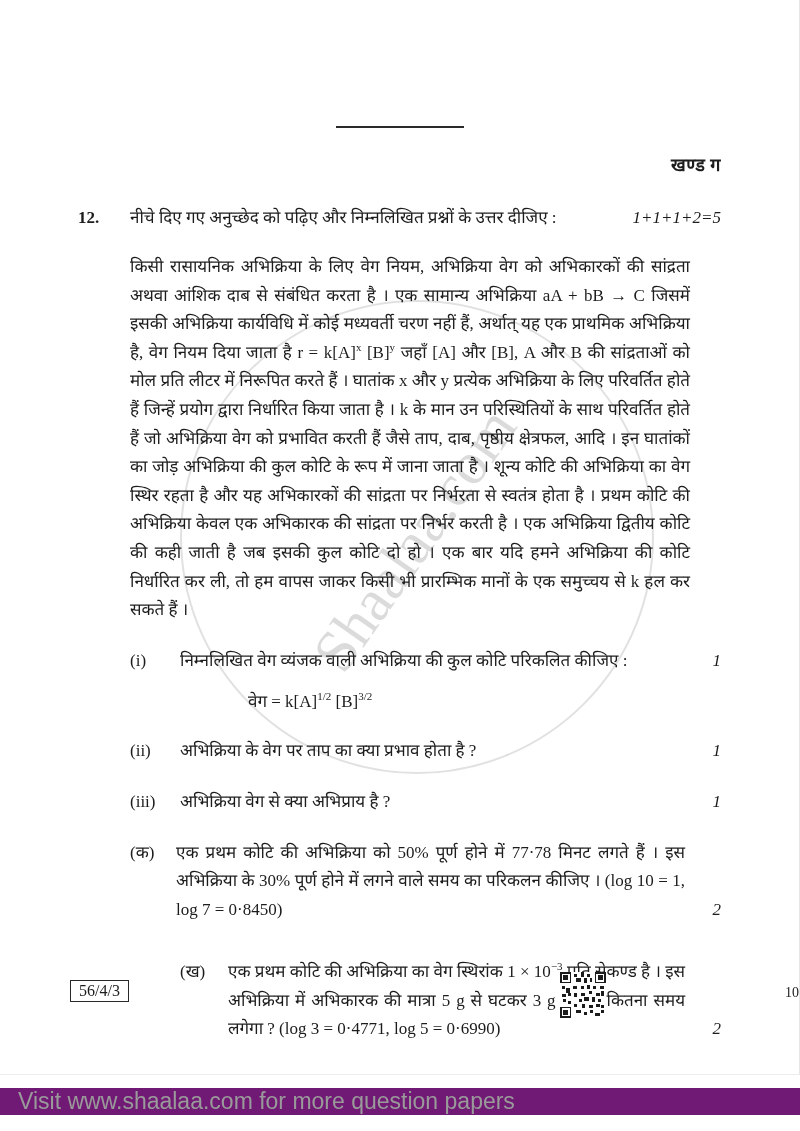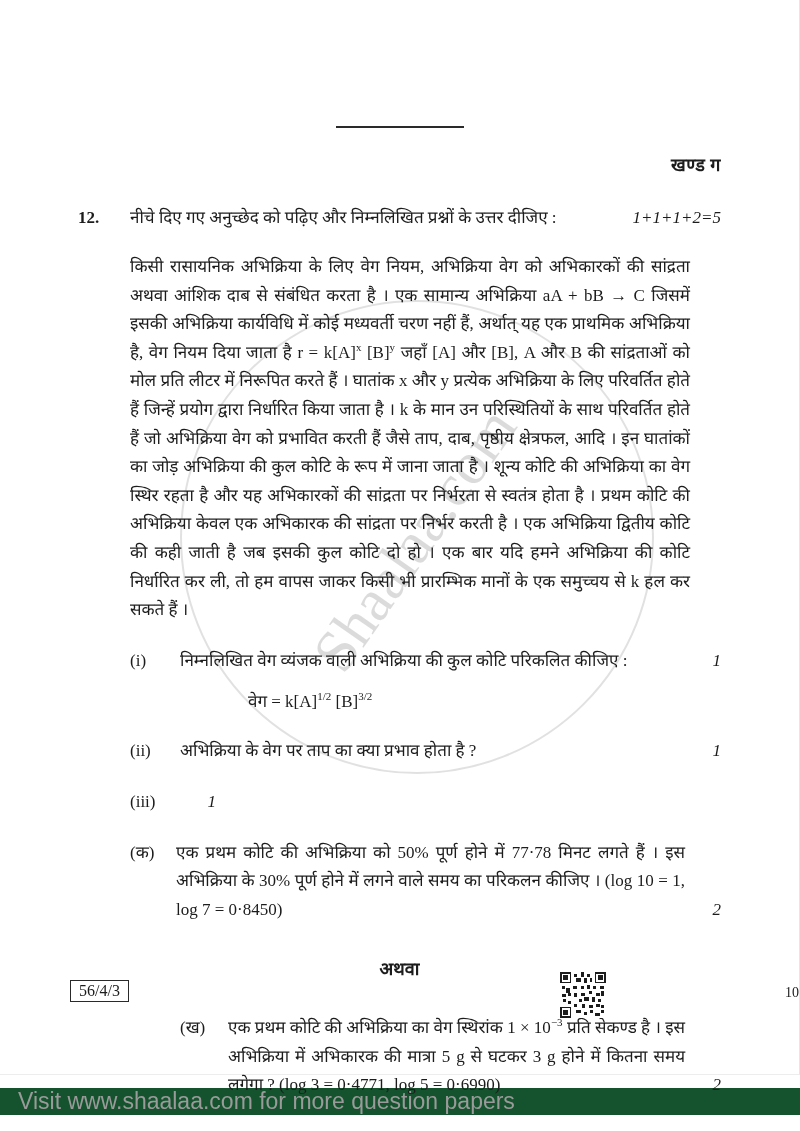--- a/index.html
+++ b/index.html
@@ -59,21 +59,21 @@
   .paper-code {
     position:absolute; left:70px; top:980px; z-index:3;
     border:1.5px solid #2a2a2a; padding:1px 8px; font-size:16px;font-family:Liberation Serif, serif;
   }
   .page-number { position:absolute; left:0; right:0; top:985px; text-align:right; font-size:14px; z-index:3; }
   .qr { position:absolute; left:560px; top:972px; width:46px; height:46px; z-index:3; }
 
   .site-banner {
     position:absolute; left:0; right:0; top:1088px; padding-left:18px;
     font-family:"Liberation Sans","DejaVu Sans",sans-serif;
-    font-size:23px; color:#9a9a9a; background:#14532d;
+    font-size:23px; color:#9a9a9a; background:#701a75;
   }
 </style>
 </head>
 <body>
 
 <div class="canvas">
   <div class="paper">
 
     <div class="watermark">
       <div class="wm-ring"></div>
@@ -101,30 +101,30 @@
       <div class="formula">वेग = k[A]<sup>1/2</sup> [B]<sup>3/2</sup></div>
 
       <div class="part">
         <div class="part-label">(ii)</div>
         <div class="part-text">अभिक्रिया के वेग पर ताप का क्या प्रभाव होता है ?</div>
         <div class="part-marks">1</div>
       </div>
 
       <div class="part">
         <div class="part-label">(iii)</div>
+        <div class="part-text">अभिक्रिया वेग से क्या अभिप्राय है ?</div>
         <div class="part-marks">1</div>
       </div>
 
       <div class="part">
         <div class="part-sublabel">(क)</div>
         <div class="part-text">एक प्रथम कोटि की अभिक्रिया को 50% पूर्ण होने में 77·78 मिनट लगते हैं । इस अभिक्रिया के 30% पूर्ण होने में लगने वाले समय का परिकलन कीजिए । (log 10 = 1,  log 7 = 0·8450)</div>
         <div class="part-marks">2</div>
       </div>
 
-      <div class="or-row">अथवा</div>
 
       <div class="alt-part">
         <div class="alt-label">(ख)</div>
         <div class="part-text">एक प्रथम कोटि की अभिक्रिया का वेग स्थिरांक 1 × 10<sup>−3</sup> प्रति सेकण्ड है । इस अभिक्रिया में अभिकारक की मात्रा 5 g से घटकर 3 g होने में कितना समय लगेगा ? (log 3 = 0·4771,  log 5 = 0·6990)</div>
         <div class="part-marks">2</div>
       </div>
     </div>
 
     <div class="paper-code">56/4/3</div>
     <div class="page-number">10</div>

